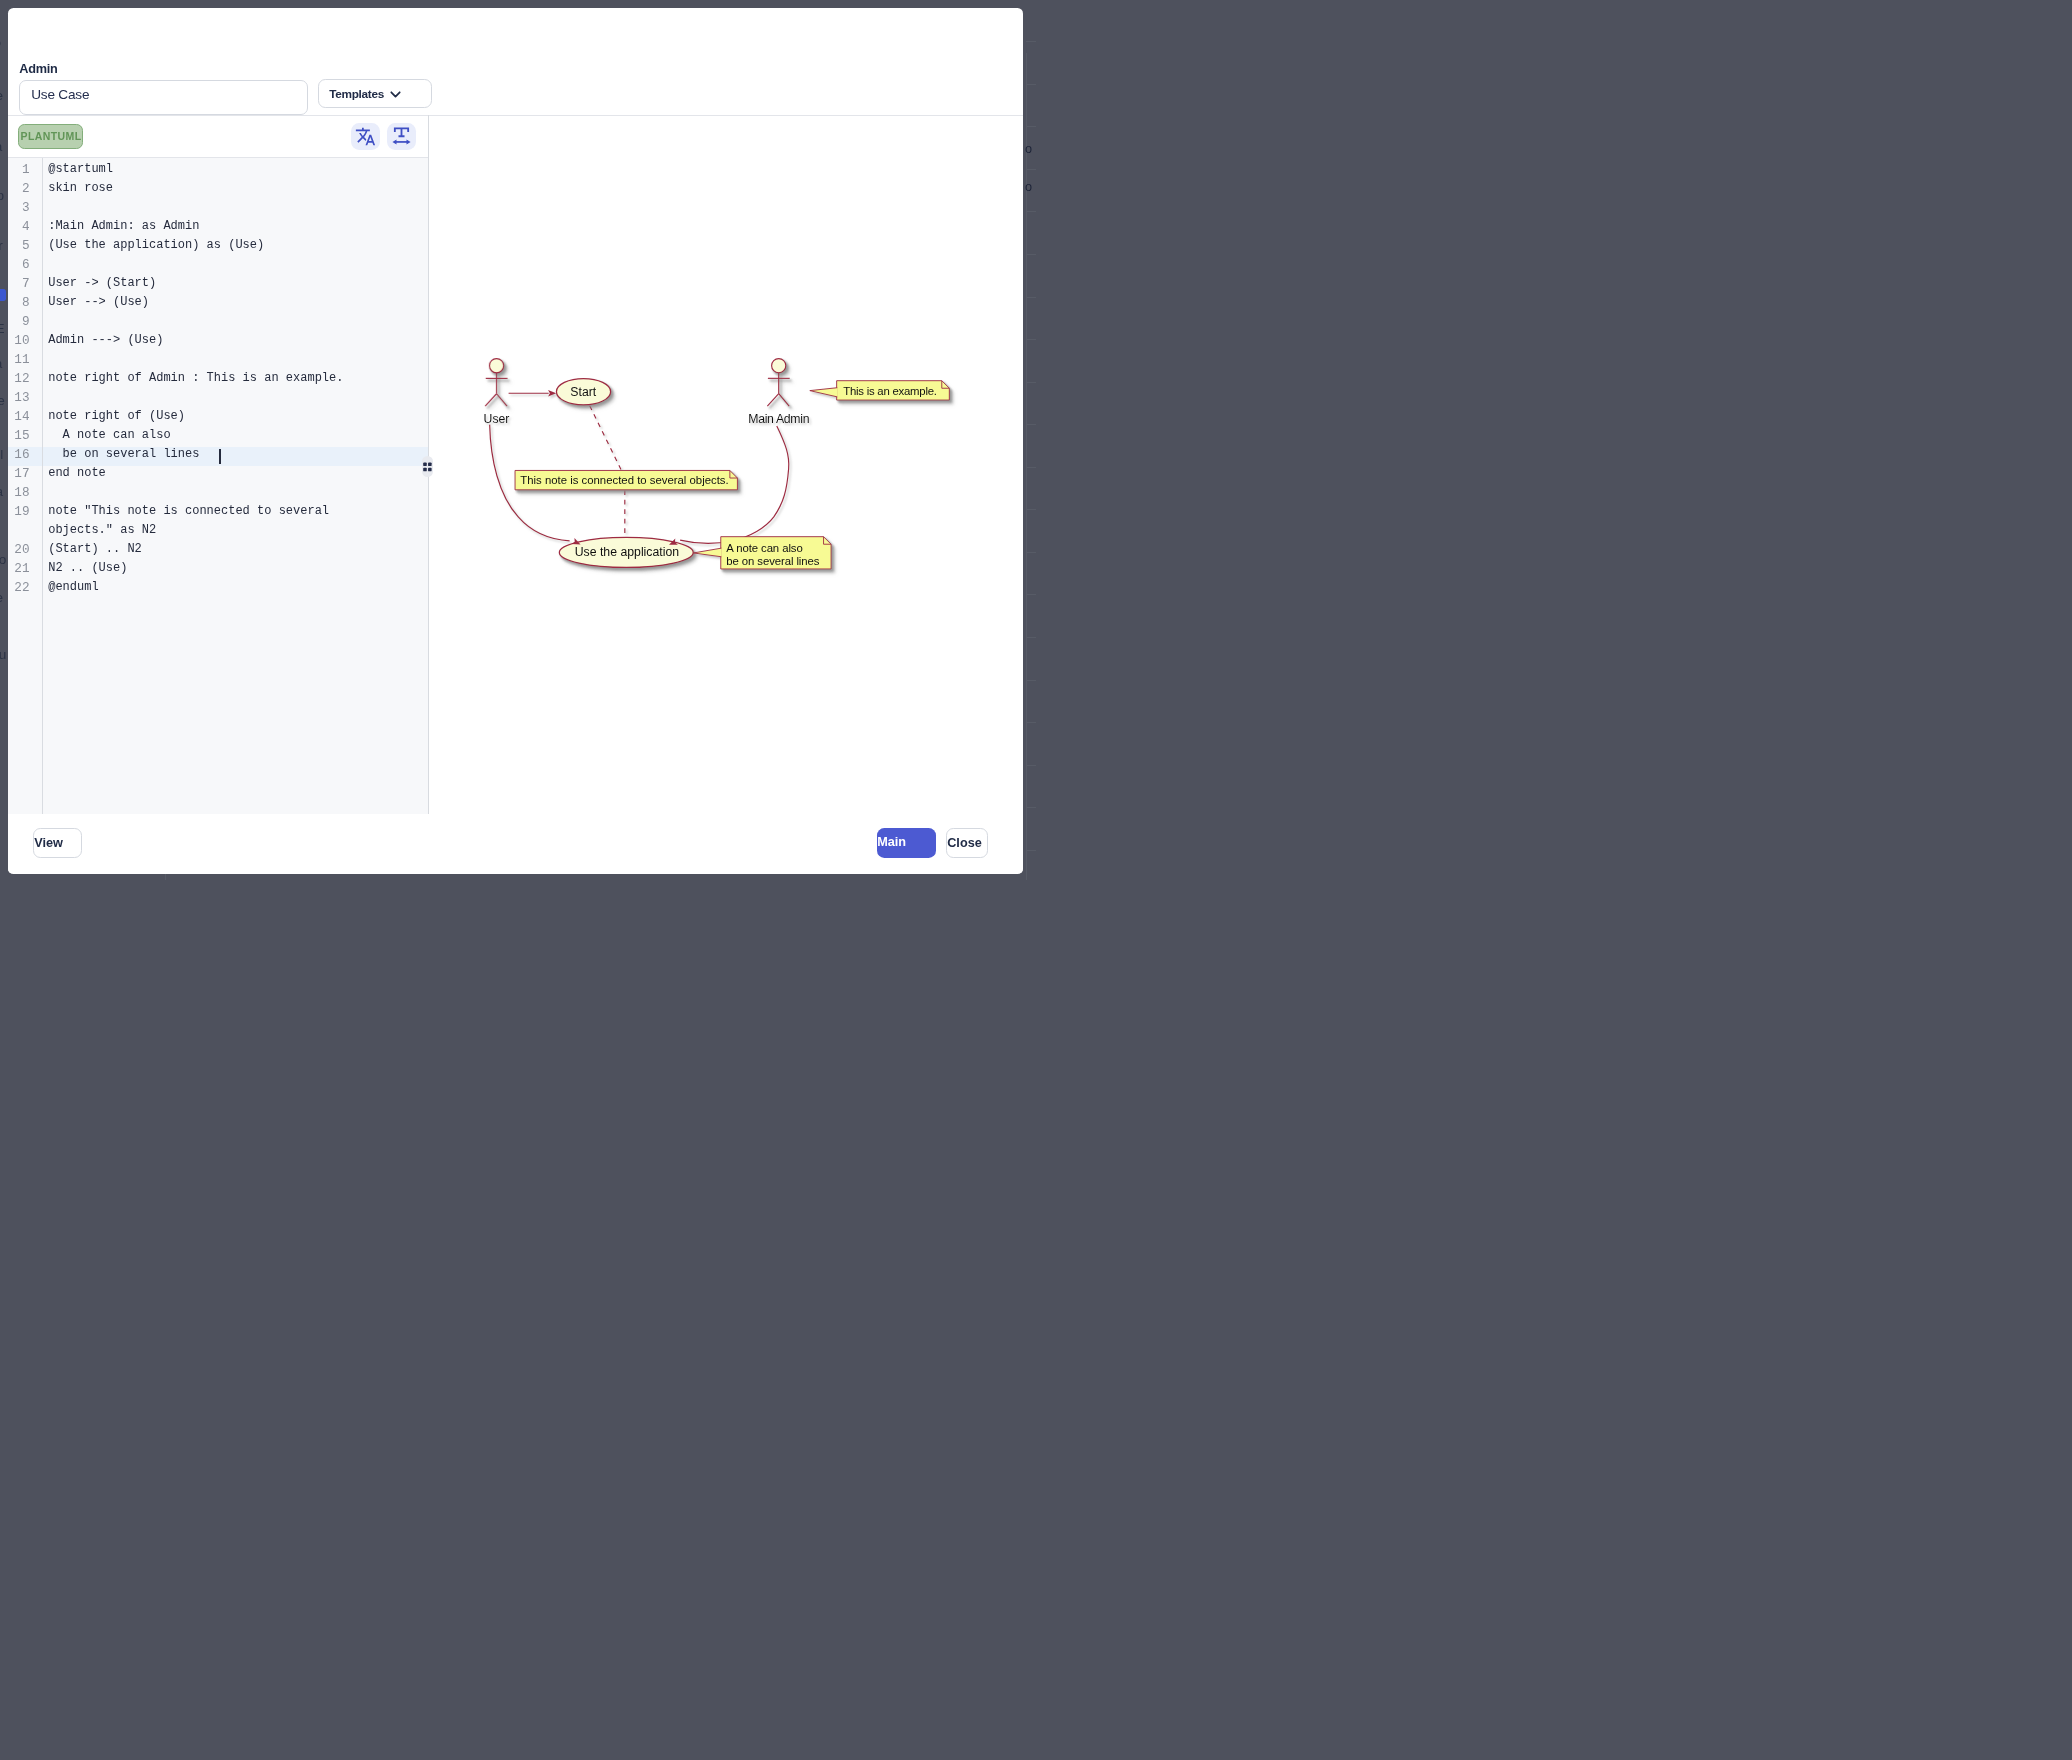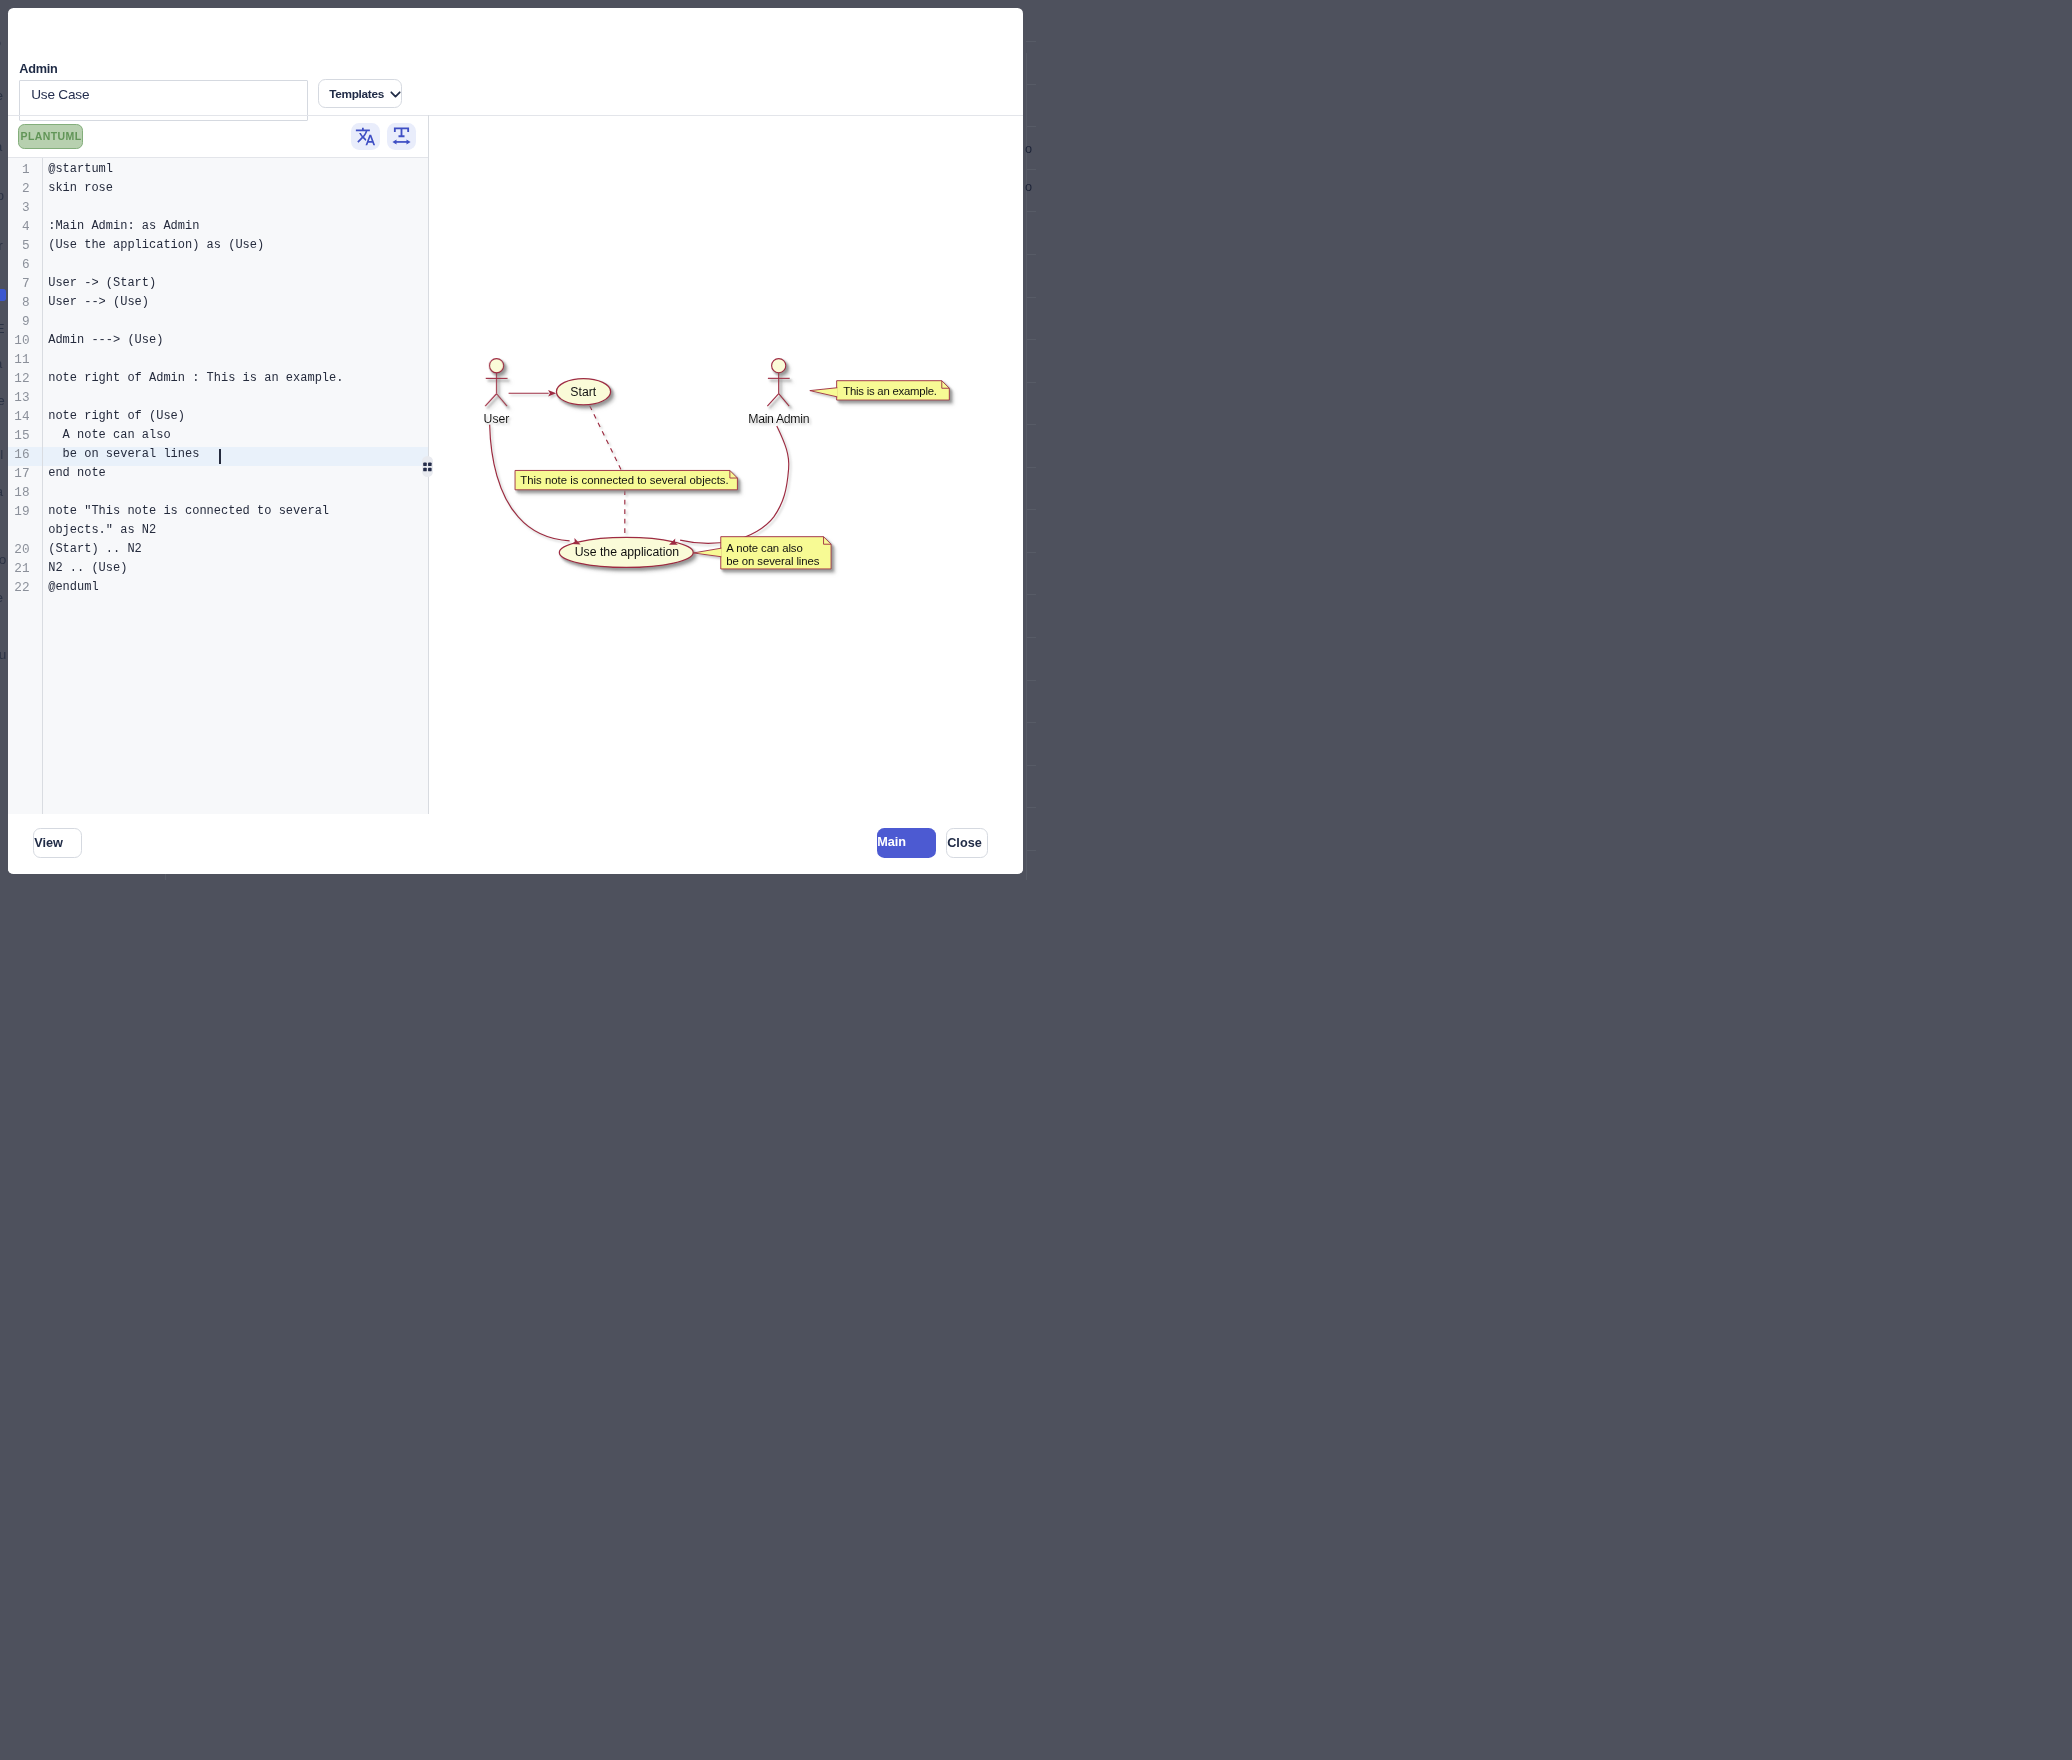--- a/index.html
+++ b/index.html
@@ -9,23 +9,23 @@
   .rline { position:absolute; background:#575b66; }
   .modal { position:absolute; left:8.2px; top:7.7px; width:1015px; height:866px;
            background:#fff; border-radius:5.5px; overflow:hidden; }
   
   .mhead { position:absolute; left:0; top:0; width:100%; height:45px; background:#f2f3f5;
            border-bottom:0.9px solid #e3e5ea; }
   .crumb1 { position:absolute; left:40px; top:15px; font-size:12.7px; font-weight:700; color:#1e2a45; letter-spacing:-0.1px;}
   .crumb2 { position:absolute; left:179px; top:15px; font-size:12.7px; color:#1e2a45; letter-spacing:0.4px;}
   
   .lbl-title { position:absolute; left:11px; top:54px; font-size:12.7px; font-weight:700; color:#1e2a45; letter-spacing:-0.2px; }
-  .inp { position:absolute; left:11px; top:72px; width:289px; height:41px; border:0.9px solid #d5d9e0;
-         border-radius:1px; background:#fff; font-size:13.6px; color:#242e4e; line-height:27px; padding-left:11px; letter-spacing:-0.2px; }
-  .tbtn { position:absolute; left:310px; top:71px; width:84px; height:29px; border:0.9px solid #d5d9e0;
+  .inp { position:absolute; left:11px; top:72px; width:289px; height:35px; border:0.9px solid #d5d9e0;
+         border-radius:7px; background:#fff; font-size:13.6px; color:#242e4e; line-height:27px; padding-left:11px; letter-spacing:-0.2px; }
+  .tbtn { position:absolute; left:310px; top:71px; width:114px; height:29px; border:0.9px solid #d5d9e0;
           border-radius:7.3px; background:#fff; font-size:11.8px; font-weight:700; color:#212c47; letter-spacing:-0.3px; }
   .trow-b { position:absolute; left:0; top:107px; width:100%; height:0.9px; background:#e3e5ea; }
   
   .vdiv { position:absolute; left:420px; top:107px; width:0.9px; height:699px; background:#d8dbe0; }
   .toolbar-b { position:absolute; left:0; top:149px; width:420px; height:0.9px; background:#e3e5ea; }
   .badge { position:absolute; left:10.3px; top:116px; width:65px; height:25.5px; background:#b7d0af;
            border:1.4px solid #83ae7b; border-radius:6.4px; color:#619557; font-weight:700; font-size:10.5px;
            text-align:center; line-height:23px; letter-spacing:0.4px; }
   .icbtn { position:absolute; top:115px; width:29px; height:27px; background:#e9edfb; border-radius:8.2px; }
   

